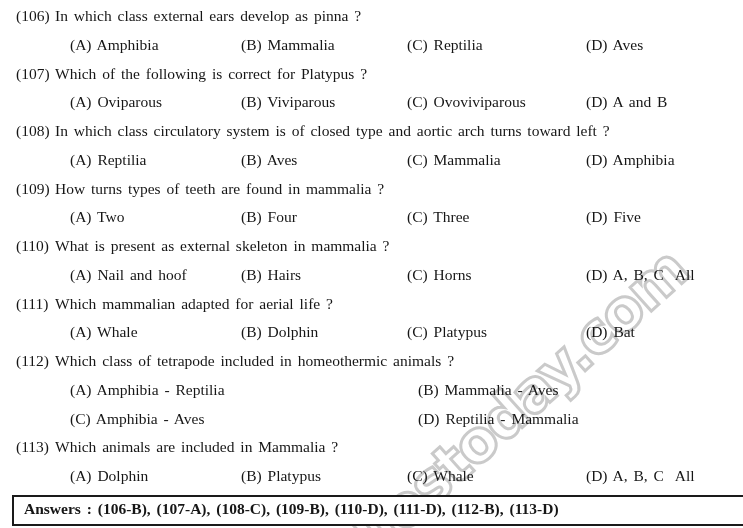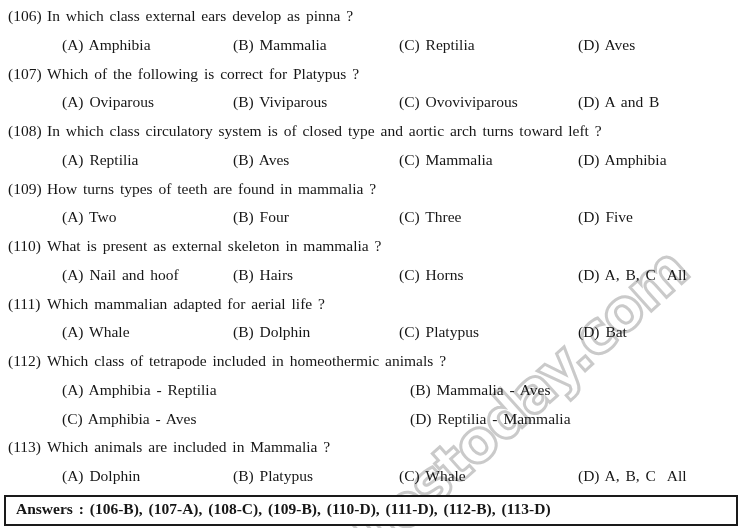--- a/index.html
+++ b/index.html
@@ -33,20 +33,21 @@
     color: transparent;
     -webkit-text-stroke: 3px #bdbdbd;
     opacity: 0.8;
     z-index: 1;
     pointer-events: none;
   }
   .content {
     position: absolute;
     inset: 0;
     z-index: 2;
+    margin-left: 8px;
   }
   .row {
     position: absolute;
     left: 0;
     width: 743px;
     height: 22px;
     font-size: 15.5px;
     word-spacing: 2px;
   }
   .row span {

